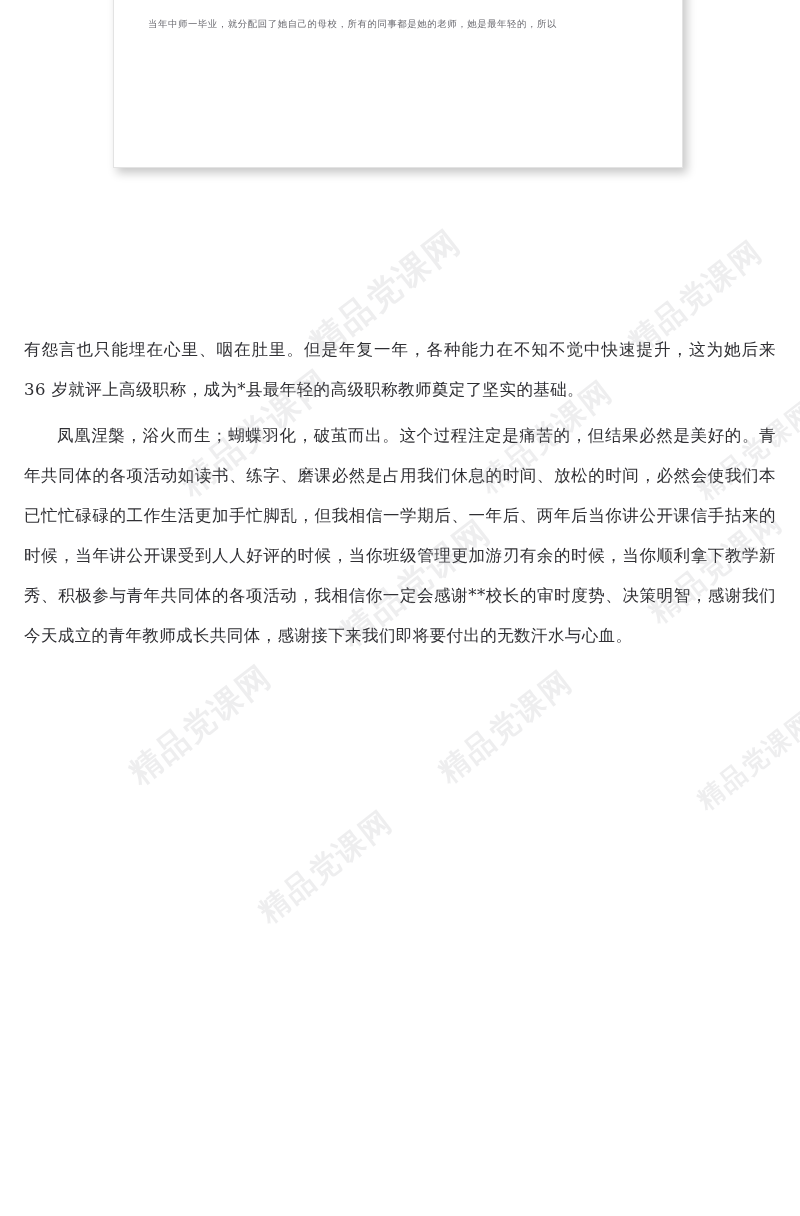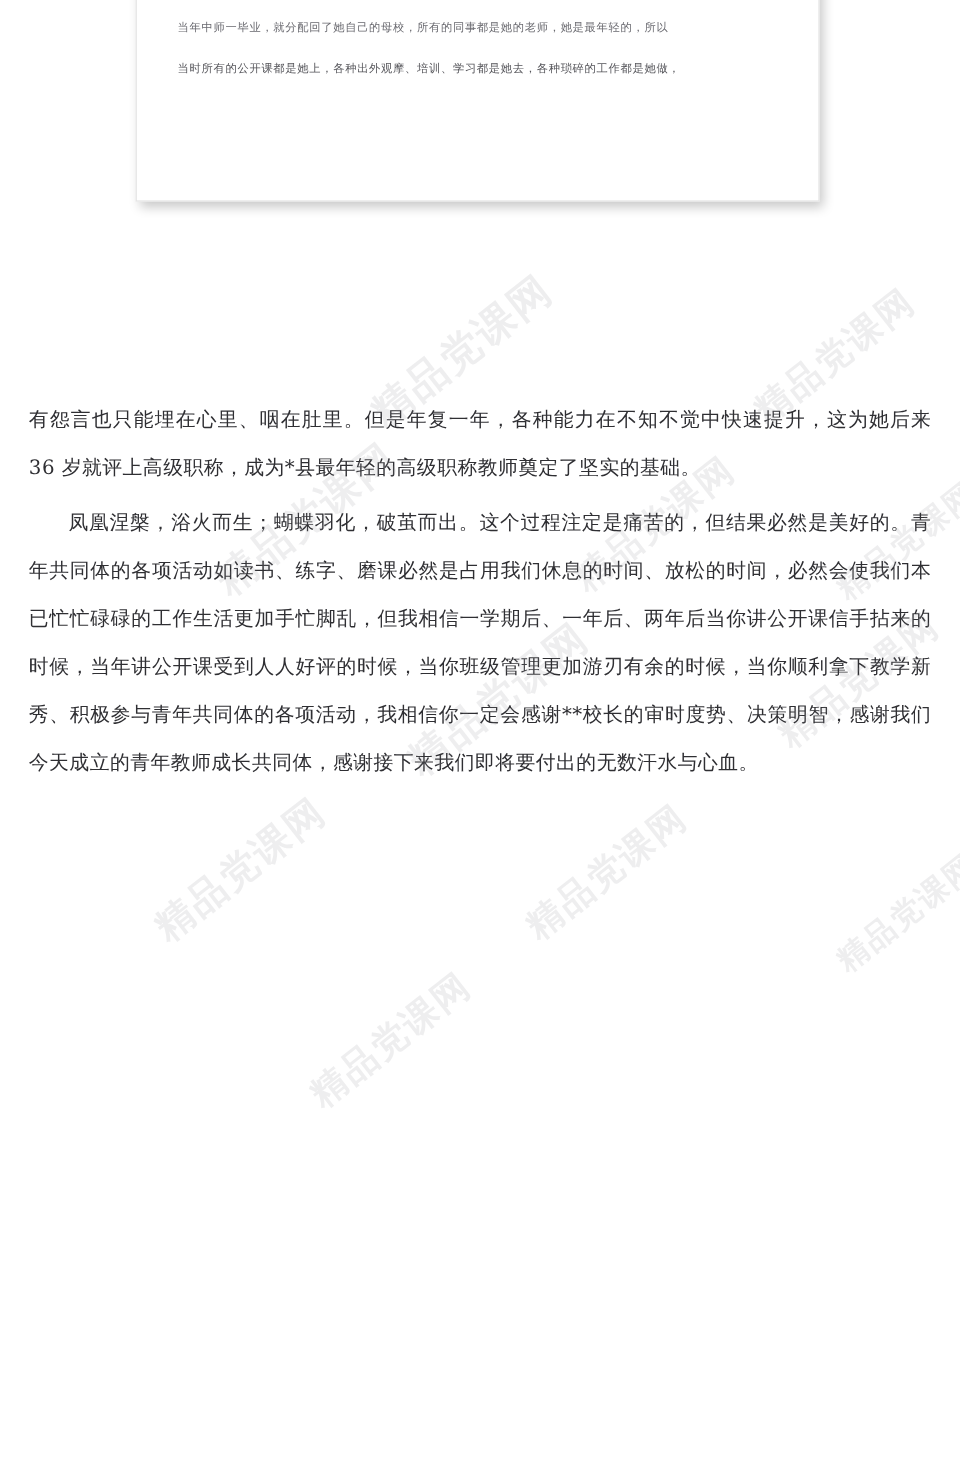--- a/index.html
+++ b/index.html
@@ -46,21 +46,21 @@
     background: #ffffff;
     border: 1px solid #e3e3e3;
     box-shadow: 4px 5px 9px rgba(0,0,0,0.22);
     box-sizing: border-box;
     z-index: 2;
   }
   #excerpt-body {
     padding: 92px 34px 0 34px;
   }
   .excerpt-line {
-    font-family: Liberation Serif, serif;
+    font-family: Liberation Sans, sans-serif;
     font-size: 9.4px;
     line-height: 34px;
     color: #55555a;
     letter-spacing: 0.6px;
     white-space: nowrap;
     text-align: justify;
   }
   .excerpt-line.first {
     color: #6a6a70;
   }
@@ -91,21 +91,20 @@
   .body-para:last-child {
     margin-bottom: 0;
   }
 </style>
 </head>
 <body>
 
 <div id="excerpt-card">
   <div id="excerpt-body">
     <div class="excerpt-line first">当年中师一毕业，就分配回了她自己的母校，所有的同事都是她的老师，她是最年轻的，所以</div>
-    <div class="excerpt-line">当时所有的公开课都是她上，各种出外观摩、培训、学习都是她去，各种琐碎的工作都是她做，</div>
   </div>
 </div>
 
 <div id="main-body">
   <p class="body-para">有怨言也只能埋在心里、咽在肚里。但是年复一年，各种能力在不知不觉中快速提升，这为她后来 36 岁就评上高级职称，成为*县最年轻的高级职称教师奠定了坚实的基础。</p>
   <p class="body-para indent">凤凰涅槃，浴火而生；蝴蝶羽化，破茧而出。这个过程注定是痛苦的，但结果必然是美好的。青年共同体的各项活动如读书、练字、磨课必然是占用我们休息的时间、放松的时间，必然会使我们本已忙忙碌碌的工作生活更加手忙脚乱，但我相信一学期后、一年后、两年后当你讲公开课信手拈来的时候，当年讲公开课受到人人好评的时候，当你班级管理更加游刃有余的时候，当你顺利拿下教学新秀、积极参与青年共同体的各项活动，我相信你一定会感谢**校长的审时度势、决策明智，感谢我们今天成立的青年教师成长共同体，感谢接下来我们即将要付出的无数汗水与心血。</p>
 </div>
 
 <div id="watermark-layer">
     <div class="wm" style="left: 300px; top: 330px; font-size: 34px; transform: rotate(-38deg);">精品党课网</div>

